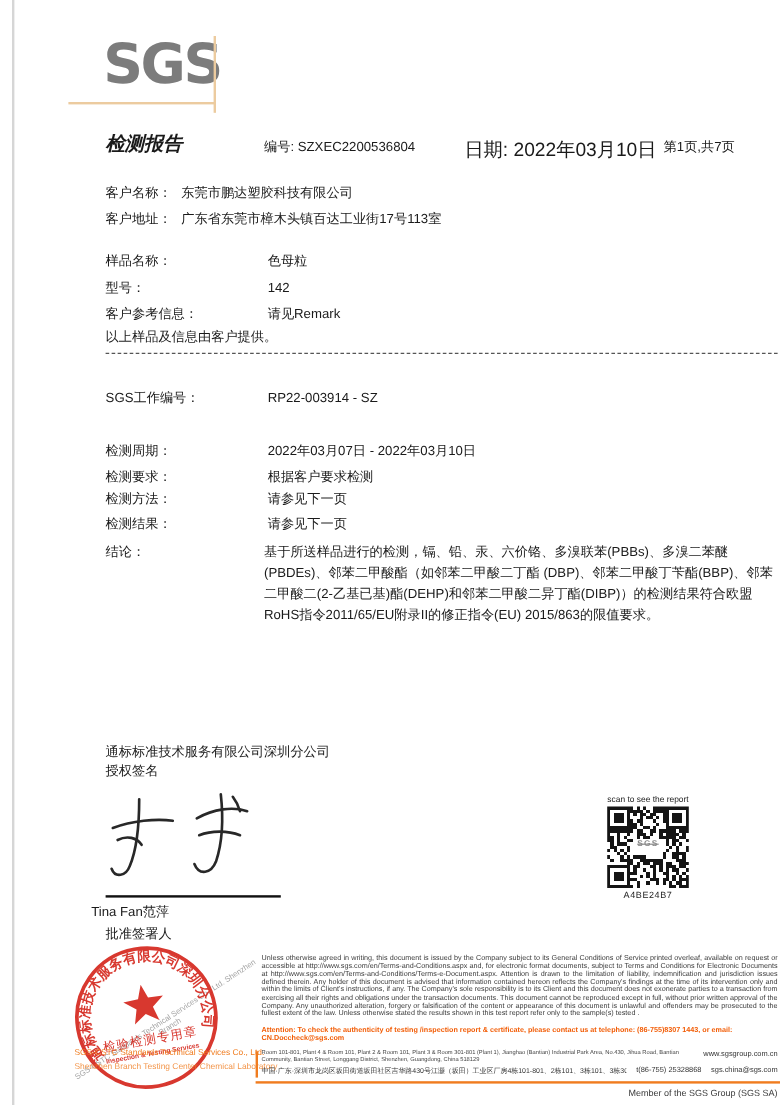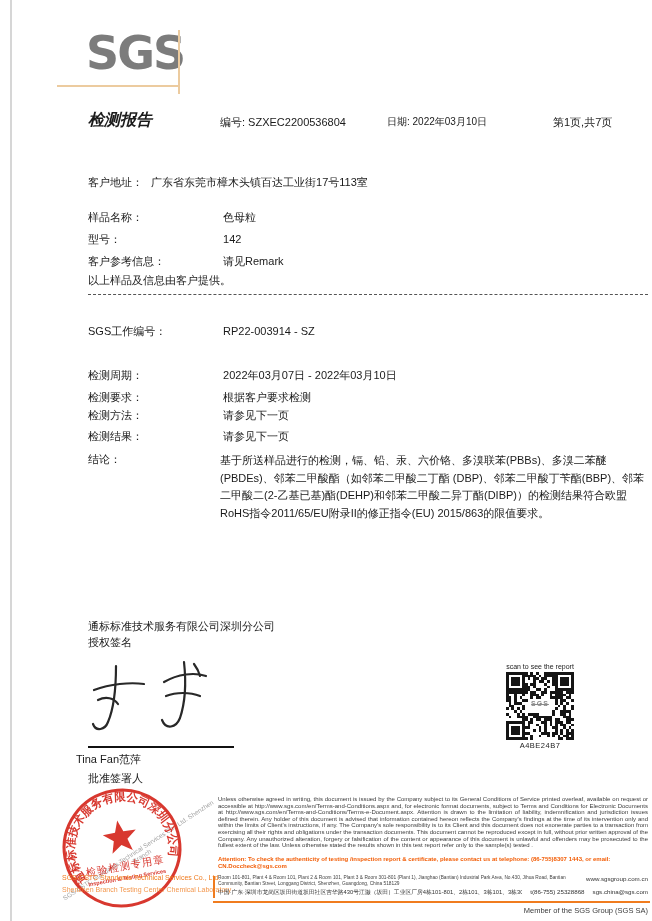--- a/index.html
+++ b/index.html
@@ -8,21 +8,21 @@
   .edge-line{position:absolute;left:10px;top:0;width:2px;height:921px;background:#d6d6d6;}
 
   
   .logo-text{position:absolute;left:86px;top:26px;font-size:46px;font-weight:bold;color:#7c7c7c;
              letter-spacing:-2px;font-family:"DejaVu Sans",sans-serif;}
   .logo-hline{position:absolute;left:57px;top:85px;width:123px;height:2px;background:#eccb9f;}
   .logo-vline{position:absolute;left:178px;top:30px;width:2px;height:64px;background:#eccb9f;}
 
   .doc-title{position:absolute;left:88px;top:110px;font-size:16px;font-weight:bold;font-style:italic;}
   .hd-no{position:absolute;left:220px;top:115px;font-size:11px;}
-  .hd-date{position:absolute;left:387px;top:115px;font-size:10px;}
+  .hd-date{position:absolute;left:387px;top:115px;font-size:16px;}
   .hd-pages{position:absolute;left:553px;top:115px;font-size:11px;}
 
   
   .line{position:absolute;left:88px;font-size:11px;white-space:nowrap;}
   .line .lbl{display:inline-block;}
   .lblA{width:60px;}
   .lblB{width:132px;}
   .r-c1{top:153px}.r-c2{top:175px}
   .r-s1{top:210px}.r-s2{top:232px}.r-s3{top:254px}
   .r-note{top:273px}
@@ -79,20 +79,24 @@
 
   <div class="logo-text">SGS</div>
   <div class="logo-hline"></div>
   <div class="logo-vline"></div>
 
   <div class="doc-title">检测报告</div>
   <div class="hd-no">编号: SZXEC2200536804</div>
   <div class="hd-date">日期: 2022年03月10日</div>
   <div class="hd-pages">第1页,共7页</div>
 
+  <div class="line r-c1">
+    <span class="lbl lblA">客户名称：</span>
+    <span>东莞市鹏达塑胶科技有限公司</span>
+  </div>
   <div class="line r-c2">
     <span class="lbl lblA">客户地址：</span>
     <span>广东省东莞市樟木头镇百达工业街17号113室</span>
   </div>
   <div class="line r-s1">
     <span class="lbl lblB">样品名称：</span>
     <span>色母粒</span>
   </div>
   <div class="line r-s2">
     <span class="lbl lblB">型号：</span>

